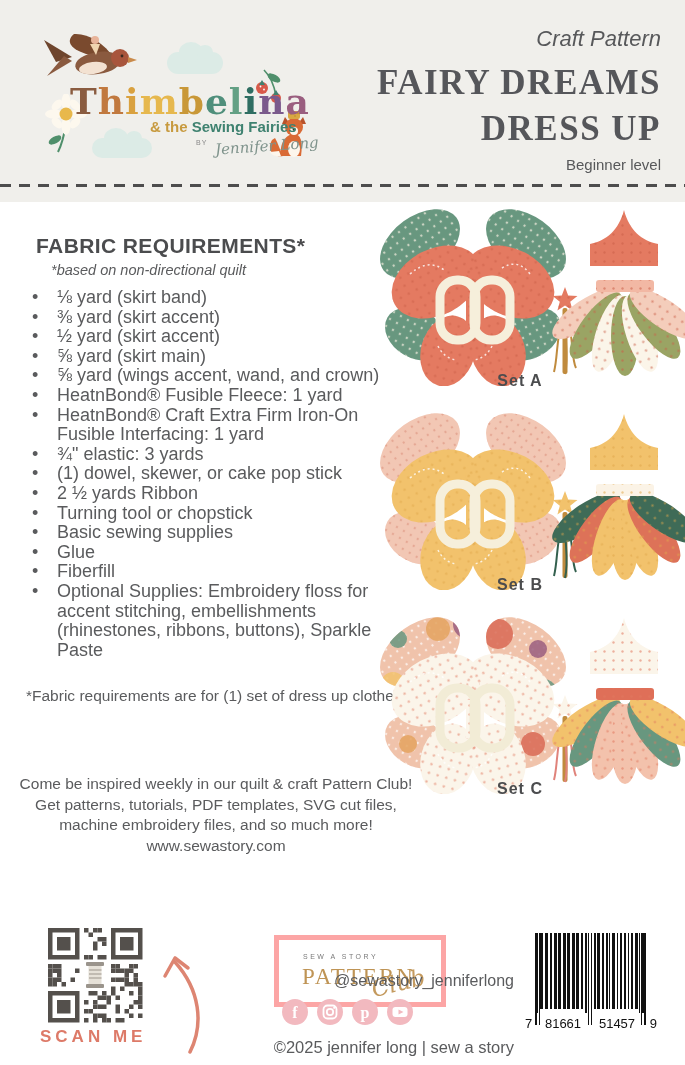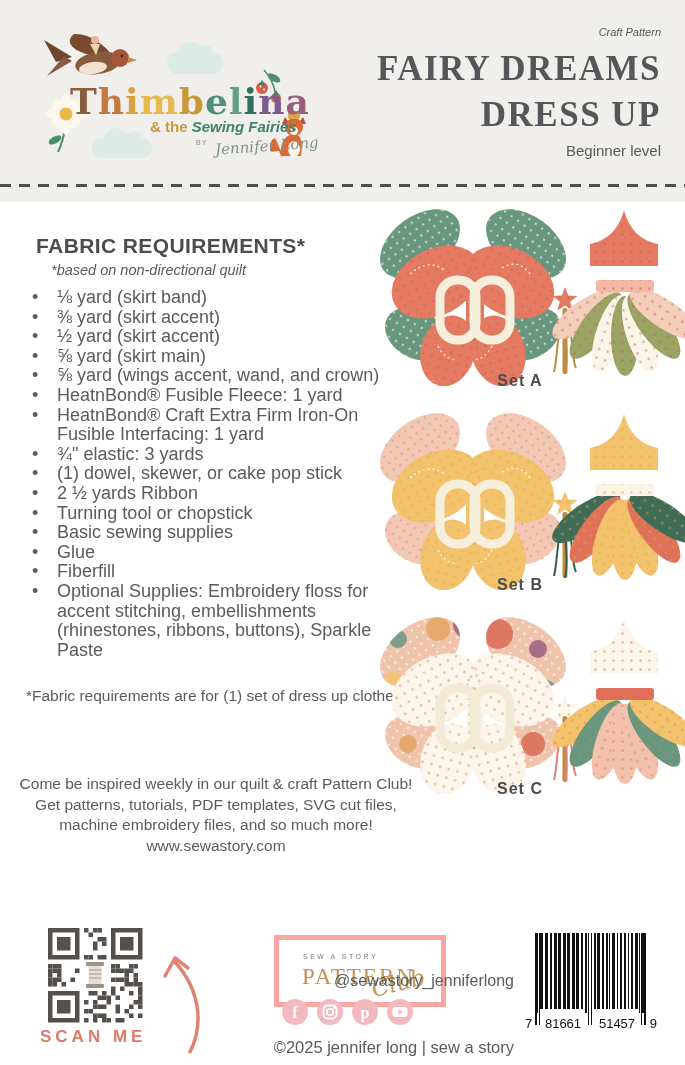--- a/index.html
+++ b/index.html
@@ -7,32 +7,32 @@
         font-family:"Liberation Sans",sans-serif;color:#5a5b5d;}
   
   .top-band{position:absolute;left:0;top:0;width:685px;height:202px;background:#f0efeb;}
   .dashed-divider{position:absolute;left:0;top:184px;width:685px;height:3px;
         background:repeating-linear-gradient(90deg,#4d4d4d 0 11px,transparent 11px 19px);}
   .logo{position:absolute;left:0;top:0;width:330px;height:180px;}
   .logo-title{position:absolute;left:70px;top:80px;font-family:"DejaVu Serif",serif;
         font-weight:700;font-size:36px;letter-spacing:1px;white-space:nowrap;}
   .logo-sub{position:absolute;left:150px;top:118px;font-size:15px;font-weight:700;white-space:nowrap;}
   .logo-sub .amp{color:#c79a3f;font-weight:700;}
-  .logo-sub .rest{color:#3f8270;font-style:italic;}
+  .logo-sub .rest{color:#3f8270;}
   .logo-by{position:absolute;left:196px;top:137px;white-space:nowrap;}
   .logo-by .by{font-size:7px;letter-spacing:1px;color:#8a8a8a;text-transform:uppercase;vertical-align:6px;}
   .logo-by .name{font-family:"DejaVu Serif",serif;font-style:italic;font-size:15px;color:#7f938c;
         transform:rotate(-4deg);display:inline-block;margin-left:3px;}
   .cloud{position:absolute;background:#dcebe6;border-radius:40px;}
   .cloud:before{content:"";position:absolute;top:-10px;left:12px;width:24px;height:20px;
         background:#dcebe6;border-radius:50%;}
   .cloud:after{content:"";position:absolute;top:-7px;right:10px;width:16px;height:14px;
         background:#dcebe6;border-radius:50%;}
   .title-block{position:absolute;right:24px;top:26px;text-align:right;color:#57585a;}
-  .kicker{font-style:italic;font-size:11px;margin-bottom:8px;}
+  .kicker{font-style:italic;font-size:22px;margin-bottom:8px;}
   .main-title{font-family:"Liberation Serif",serif;font-size:35px;font-weight:600;
         letter-spacing:1.5px;line-height:1.3;color:#55565a;}
   .level{font-size:15px;margin-top:5px;}
   
   .req-heading{position:absolute;left:36px;top:234px;font-size:21px;font-weight:700;
         letter-spacing:.4px;color:#4b4c4e;}
   .req-subnote{position:absolute;left:51px;top:262px;font-style:italic;font-size:14.5px;}
   .req-list{position:absolute;left:30px;top:288px;width:352px;list-style:none;margin:0;padding:0;
         font-size:18px;line-height:19.6px;}
   .req-list li{position:relative;padding-left:27px;}

